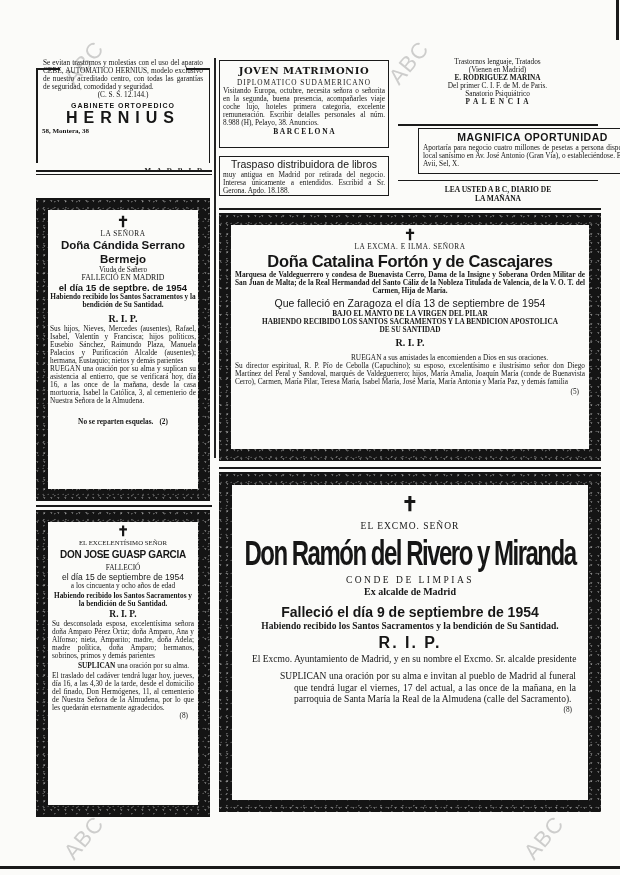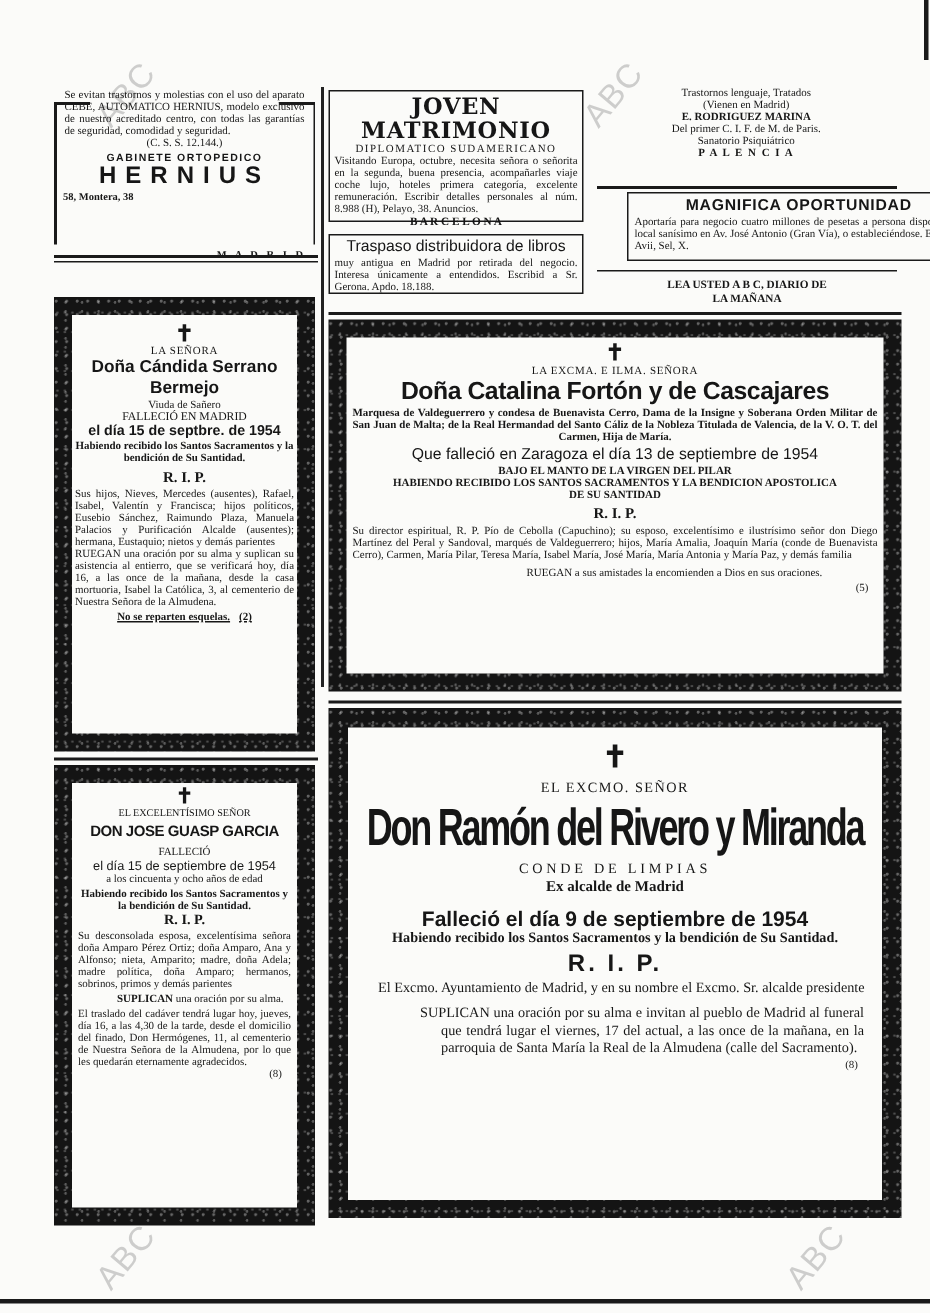--- a/index.html
+++ b/index.html
@@ -47,21 +47,21 @@
   <div class="c sans" style="font-size:16px;font-weight:900;letter-spacing:6px;line-height:18px;">HERNIUS</div>
   <div style="display:flex;justify-content:space-between;padding:0 6px;font-size:7px;font-weight:bold;">
     <span>58, Montera, 38</span>
     <span style="letter-spacing:2px;margin-top:39px;">M A D R I D</span>
   </div>
 </div>
 <div class="rule" style="left:36px;top:170px;width:176px;height:2px;"></div>
 <div class="rule" style="left:36px;top:174px;width:176px;height:1px;"></div>
 
 <div class="abs boxed" style="left:219px;top:60px;width:170px;height:88px;padding:2px 3px;">
-  <div class="c" style="font-weight:900;font-size:15px;letter-spacing:0.5px;line-height:16px;font-family:'DejaVu Serif',serif;">JOVEN MATRIMONIO</div>
+  <div class="c" style="font-weight:900;font-size:10px;letter-spacing:0.5px;line-height:16px;font-family:'DejaVu Serif',serif;">JOVEN MATRIMONIO</div>
   <div class="c tiny" style="letter-spacing:1px;">DIPLOMATICO SUDAMERICANO</div>
   <div class="j tiny">Visitando Europa, octubre, necesita señora o señorita en la segunda, buena presencia, acompañarles viaje coche lujo, hoteles primera categoría, excelente remuneración. Escribir detalles personales al núm. 8.988 (H), Pelayo, 38. Anuncios.</div>
   <div class="c" style="font-size:7.5px;font-weight:bold;">B A R C E L O N A</div>
 </div>
 
 <div class="abs boxed" style="left:219px;top:156px;width:170px;height:40px;padding:1px 3px;">
   <div class="c sans" style="font-weight:400;font-size:10.5px;line-height:13px;">Traspaso distribuidora de libros</div>
   <div class="j tiny">muy antigua en Madrid por retirada del negocio. Interesa únicamente a entendidos. Escribid a Sr. Gerona. Apdo. 18.188.</div>
 </div>
 
@@ -94,38 +94,38 @@
   <div class="tiny" style="letter-spacing:0.5px;">LA SEÑORA</div>
   <div class="sans" style="font-weight:bold;font-size:11.5px;line-height:14px;">Doña Cándida Serrano</div>
   <div class="sans" style="font-weight:bold;font-size:11.5px;line-height:14px;">Bermejo</div>
   <div class="tiny">Viuda de Sañero</div>
   <div class="tiny" style="font-size:7.8px;">FALLECIÓ EN MADRID</div>
   <div class="sans" style="font-weight:bold;font-size:9.5px;line-height:11px;">el día 15 de septbre. de 1954</div>
   <div class="tiny" style="font-weight:bold;padding:0 2px;">Habiendo recibido los Santos Sacramentos y la bendición de Su Santidad.</div>
   <div style="font-weight:bold;font-size:10px;line-height:13px;margin-top:3px;">R. I. P.</div>
   <div class="j tiny" style="padding:0 2px;">Sus hijos, Nieves, Mercedes (ausentes), Rafael, Isabel, Valentín y Francisca; hijos políticos, Eusebio Sánchez, Raimundo Plaza, Manuela Palacios y Purificación Alcalde (ausentes); hermana, Eustaquio; nietos y demás parientes</div>
   <div class="j tiny" style="padding:0 2px;">RUEGAN una oración por su alma y suplican su asistencia al entierro, que se verificará hoy, día 16, a las once de la mañana, desde la casa mortuoria, Isabel la Católica, 3, al cementerio de Nuestra Señora de la Almudena.</div>
-  <div class="tiny" style="display:flex;justify-content:center;gap:6px;margin-top:2px;font-weight:bold;text-decoration:underline;">
+  <div class="tiny" style="display:flex;justify-content:center;gap:6px;margin-top:13px;font-weight:bold;">
     <span>No se reparten esquelas.</span>
     <span>(2)</span>
   </div>
 </div>
 
 <div class="blackframe" style="left:219px;top:213px;width:382px;height:248px;"></div>
 <div class="inner c" style="left:231px;top:225px;width:358px;height:224px;padding-top:2px;">
   <div class="cross" style="font-size:15px;line-height:16px;">✝</div>
   <div class="tiny" style="letter-spacing:0.5px;">LA EXCMA. E ILMA. SEÑORA</div>
   <div class="sans" style="font-weight:bold;font-size:16.5px;line-height:20px;letter-spacing:-0.3px;">Doña Catalina Fortón y de Cascajares</div>
   <div class="j tiny" style="font-weight:bold;padding:0 4px;text-align-last:center;">Marquesa de Valdeguerrero y condesa de Buenavista Cerro, Dama de la Insigne y Soberana Orden Militar de San Juan de Malta; de la Real Hermandad del Santo Cáliz de la Nobleza Titulada de Valencia, de la V. O. T. del Carmen, Hija de María.</div>
   <div class="sans" style="font-size:10.5px;line-height:13px;margin-top:2px;">Que falleció en Zaragoza el día 13 de septiembre de 1954</div>
   <div class="tiny" style="font-weight:bold;">BAJO EL MANTO DE LA VIRGEN DEL PILAR</div>
   <div class="tiny" style="font-weight:bold;padding:0 30px;">HABIENDO RECIBIDO LOS SANTOS SACRAMENTOS Y LA BENDICION APOSTOLICA DE SU SANTIDAD</div>
   <div style="font-weight:bold;font-size:10px;line-height:14px;margin-top:2px;">R. I. P.</div>
+  <div class="j tiny" style="padding:0 4px 0 120px;margin-top:4px;">RUEGAN a sus amistades la encomienden a Dios en sus oraciones.</div>
   <div class="j tiny" style="padding:0 4px;">Su director espiritual, R. P. Pío de Cebolla (Capuchino); su esposo, excelentísimo e ilustrísimo señor don Diego Martínez del Peral y Sandoval, marqués de Valdeguerrero; hijos, María Amalia, Joaquín María (conde de Buenavista Cerro), Carmen, María Pilar, Teresa María, Isabel María, José María, María Antonia y María Paz, y demás familia</div>
-  <div class="j tiny" style="padding:0 4px 0 120px;margin-top:4px;">RUEGAN a sus amistades la encomienden a Dios en sus oraciones.</div>
   <div class="tiny" style="text-align:right;padding-right:10px;margin-top:2px;">(5)</div>
 </div>
 
 <div class="rule" style="left:36px;top:505px;width:176px;height:1.5px;"></div>
 <div class="rule" style="left:219px;top:467px;width:382px;height:1.5px;"></div>
 
 <div class="blackframe" style="left:36px;top:510px;width:174px;height:307px;"></div>
 <div class="inner c" style="left:48px;top:522px;width:150px;height:283px;padding-top:2px;">
   <div class="cross" style="font-size:14px;line-height:15px;">✝</div>
   <div class="tiny" style="font-size:6.8px;">EL EXCELENTÍSIMO SEÑOR</div>

